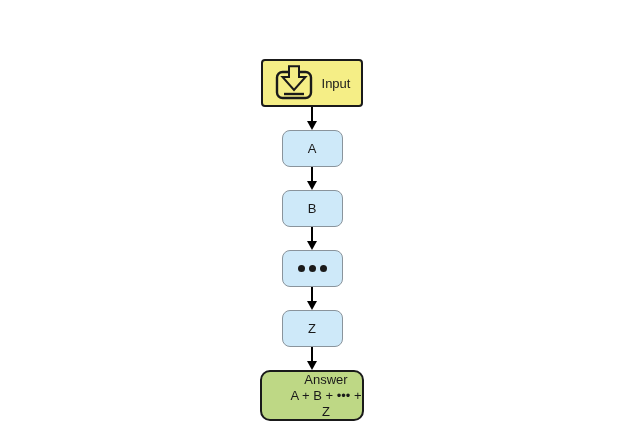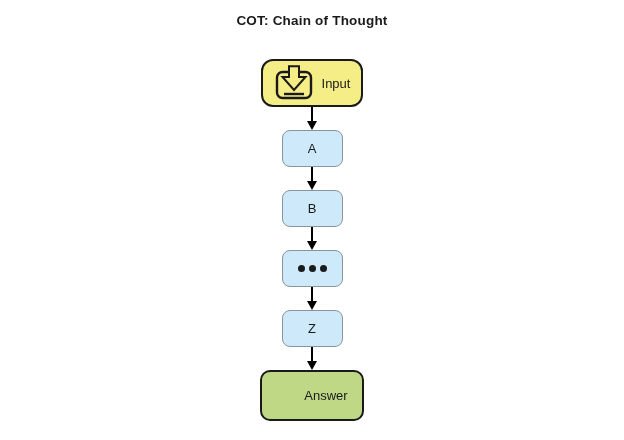--- a/index.html
+++ b/index.html
@@ -36,21 +36,21 @@
     display: flex;
     align-items: center;
     justify-content: center;
     font-size: 13px;
   }
   .input-node {
     width: 102px;
     height: 48px;
     background: var(--input-fill);
     border: 2px solid var(--input-border);
-    border-radius: 12px;
+    border-radius: 4px;
     gap: 8px;
   }
   .input-node .icon { display: flex; align-items: center; }
   .step-node {
     width: 61px;
     height: 37px;
     background: var(--step-fill);
     border: 1px solid var(--step-border);
     border-radius: 8px;
   }
@@ -85,21 +85,20 @@
     width: 0; height: 0;
     border-left: 5px solid transparent;
     border-right: 5px solid transparent;
     border-top: 9px solid var(--arrow);
   }
 </style>
 </head>
 <body>
 
 <div class="canvas">
-  <div class="title">COT: Chain of Thought</div>
 
   <div class="flow">
 
     <div class="node input-node">
       <span class="icon">
         <svg width="40" height="36" viewBox="0 0 40 36" aria-hidden="true">
           <rect x="3" y="7" width="34" height="26" rx="5.5" style="fill:none;stroke:var(--ink);stroke-width:2.4"></rect>
           <path d="M15 1.2 H25 V12 H31.5 L20 25 L8.5 12 H15 Z" style="fill:var(--input-fill);stroke:var(--ink);stroke-width:2;stroke-linejoin:miter"></path>
           <line x1="10" y1="29" x2="30" y2="29" style="stroke:var(--ink);stroke-width:2.4"></line>
         </svg>
@@ -147,16 +146,17 @@
       <span>Z</span>
     </div>
 
     <div class="arrow">
       <span class="shaft"></span>
       <span class="head"></span>
     </div>
 
     <div class="node answer-node">
       <div>Answer</div>
+      <div>A + B + ••• + Z</div>
     </div>
 
   </div>
 </div>
 
 </body></html>

